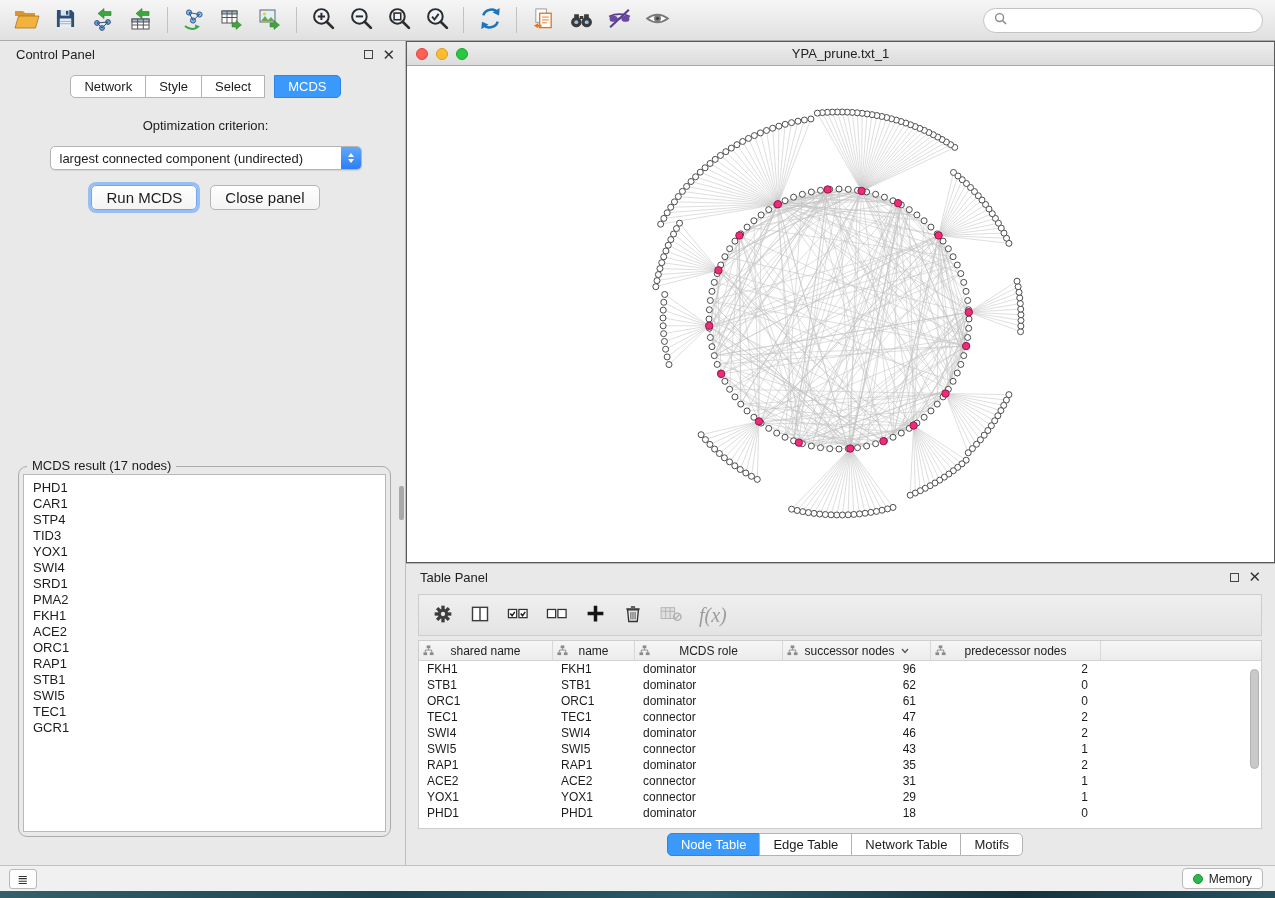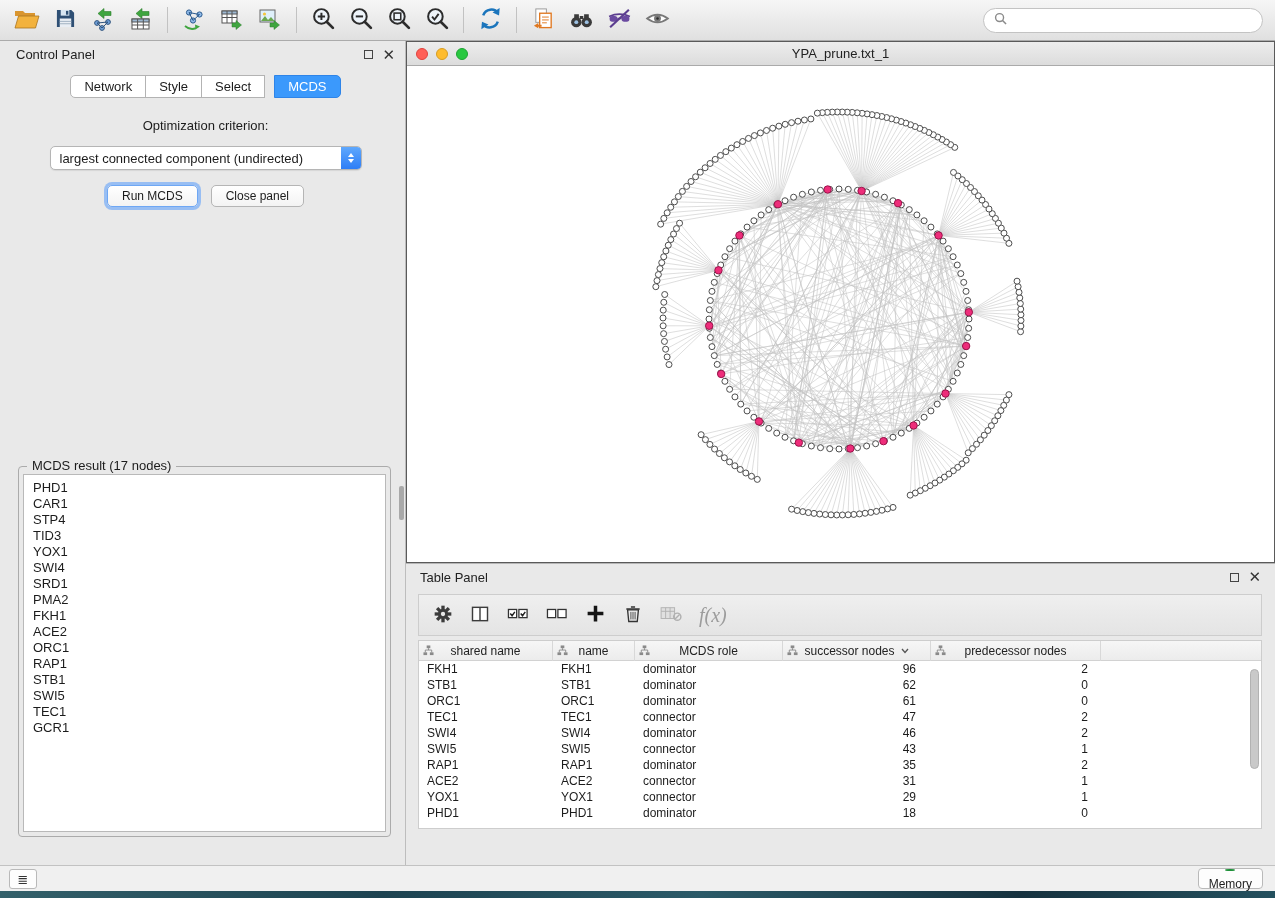--- a/index.html
+++ b/index.html
@@ -39,25 +39,25 @@
     display:flex; align-items:center; padding-left:9px; font-size:13px;
     box-shadow:0 1px 1px rgba(0,0,0,0.08); }
   .dd-cap { position:absolute; right:0; top:0; bottom:0; width:20px;
     background:linear-gradient(#5fa8fd,#2e7ef6); border-radius:0 4px 4px 0;
     display:flex; flex-direction:column; align-items:center; justify-content:center; gap:2px; }
   .tri-up { width:0; height:0; border-left:3.5px solid transparent; border-right:3.5px solid transparent; border-bottom:4px solid #fff; }
   .tri-down { width:0; height:0; border-left:3.5px solid transparent; border-right:3.5px solid transparent; border-top:4px solid #fff; }
 
   #cp-buttons { display:flex; justify-content:center; gap:13px; margin-top:15px; }
   .mac-btn { background:linear-gradient(#ffffff,#f3f3f3); border:1px solid #b5b5b5; border-radius:5px;
-    padding:3px 14px; font-size:12px; font-family:inherit; color:#1c1c1c; }
+    padding:3px 14px; font-size:15px; font-family:inherit; color:#1c1c1c; }
   .mac-btn.focused { box-shadow:0 0 0 3px rgba(86,155,252,0.55); border-color:#6ea7f4; }
 
   #result-group { position:absolute; left:12px; right:14px; top:425px; bottom:28px;
-    border:1px solid #ababab; border-radius:4px; }
+    border:1px solid #ababab; border-radius:9px; }
   #result-legend { position:absolute; top:-9px; left:8px; background:#e9e9e9; padding:0 5px; font-size:13px; }
   #result-list { position:absolute; left:4px; right:4px; top:7px; bottom:4px;
     background:#fff; border:1px solid #b9b9b9; overflow:hidden; padding:5px 0 0 9px; }
   #result-list .li { height:16px; font-size:13px; line-height:16px; }
 
   
   #network-window { position:absolute; left:406px; top:41px; width:869px; height:522px;
     border:1px solid #5a5a5a; background:#fff; }
   #net-titlebar { position:absolute; left:0; top:0; right:0; height:24px;
     background:linear-gradient(#ededed,#dcdcdc); border-bottom:1px solid #aaa;
@@ -101,21 +101,21 @@
   #tp-tabs-wrap { position:absolute; left:0; right:0; bottom:9px; text-align:center; }
 
   
   #status-bar { position:absolute; left:0; top:865px; width:1275px; height:26px;
     background:#f0f0f0; border-top:1px solid #c2c2c2; }
   #list-btn { position:absolute; left:9px; top:3px; width:28px; height:20px; background:#fdfdfd;
     border:1px solid #b9b9b9; border-radius:3px; display:flex; align-items:center; justify-content:center;
     font-size:13px; color:#333; }
   #memory-btn { position:absolute; right:12px; top:2px; height:21px; background:#fdfdfd;
     border:1px solid #b9b9b9; border-radius:4px; display:flex; align-items:center; gap:6px;
-    padding:0 10px; font-size:12px;flex-direction:column; }
+    padding:0 10px; font-size:12px; }
   .green-dot { width:10px; height:10px; border-radius:50%; background:#2db84b; border:1px solid #1f8f39; }
 
   #desktop-strip { position:absolute; left:0; top:891px; width:1275px; height:7px;
     background:linear-gradient(90deg,#33606a,#1d4351 30%,#2b5a68 55%,#16323f 80%,#24505e); }
 </style>
 </head>
 <body>
 
 <div id="toolbar">
   <div class="tbtn">
@@ -1231,20 +1231,28 @@
           <div class="td col2">dominator</div>
           <div class="td col3">18</div>
           <div class="td col4">0</div>
         </div>
       </div>
     <div id="tbl-vscroll">
         <div class="thumb"></div>
       </div>
   </div>
 
+  <div id="tp-tabs-wrap">
+    <div class="tabseg" id="tp-tabs">
+        <div class="seg active">Node Table</div>
+        <div class="seg">Edge Table</div>
+        <div class="seg">Network Table</div>
+        <div class="seg">Motifs</div>
+      </div>
+  </div>
 </div>
 
 <div id="status-bar">
   <div id="list-btn">
     <span>≣</span>
   </div>
   <div id="memory-btn">
     <span class="green-dot"></span>
     <span>Memory</span>
   </div>

